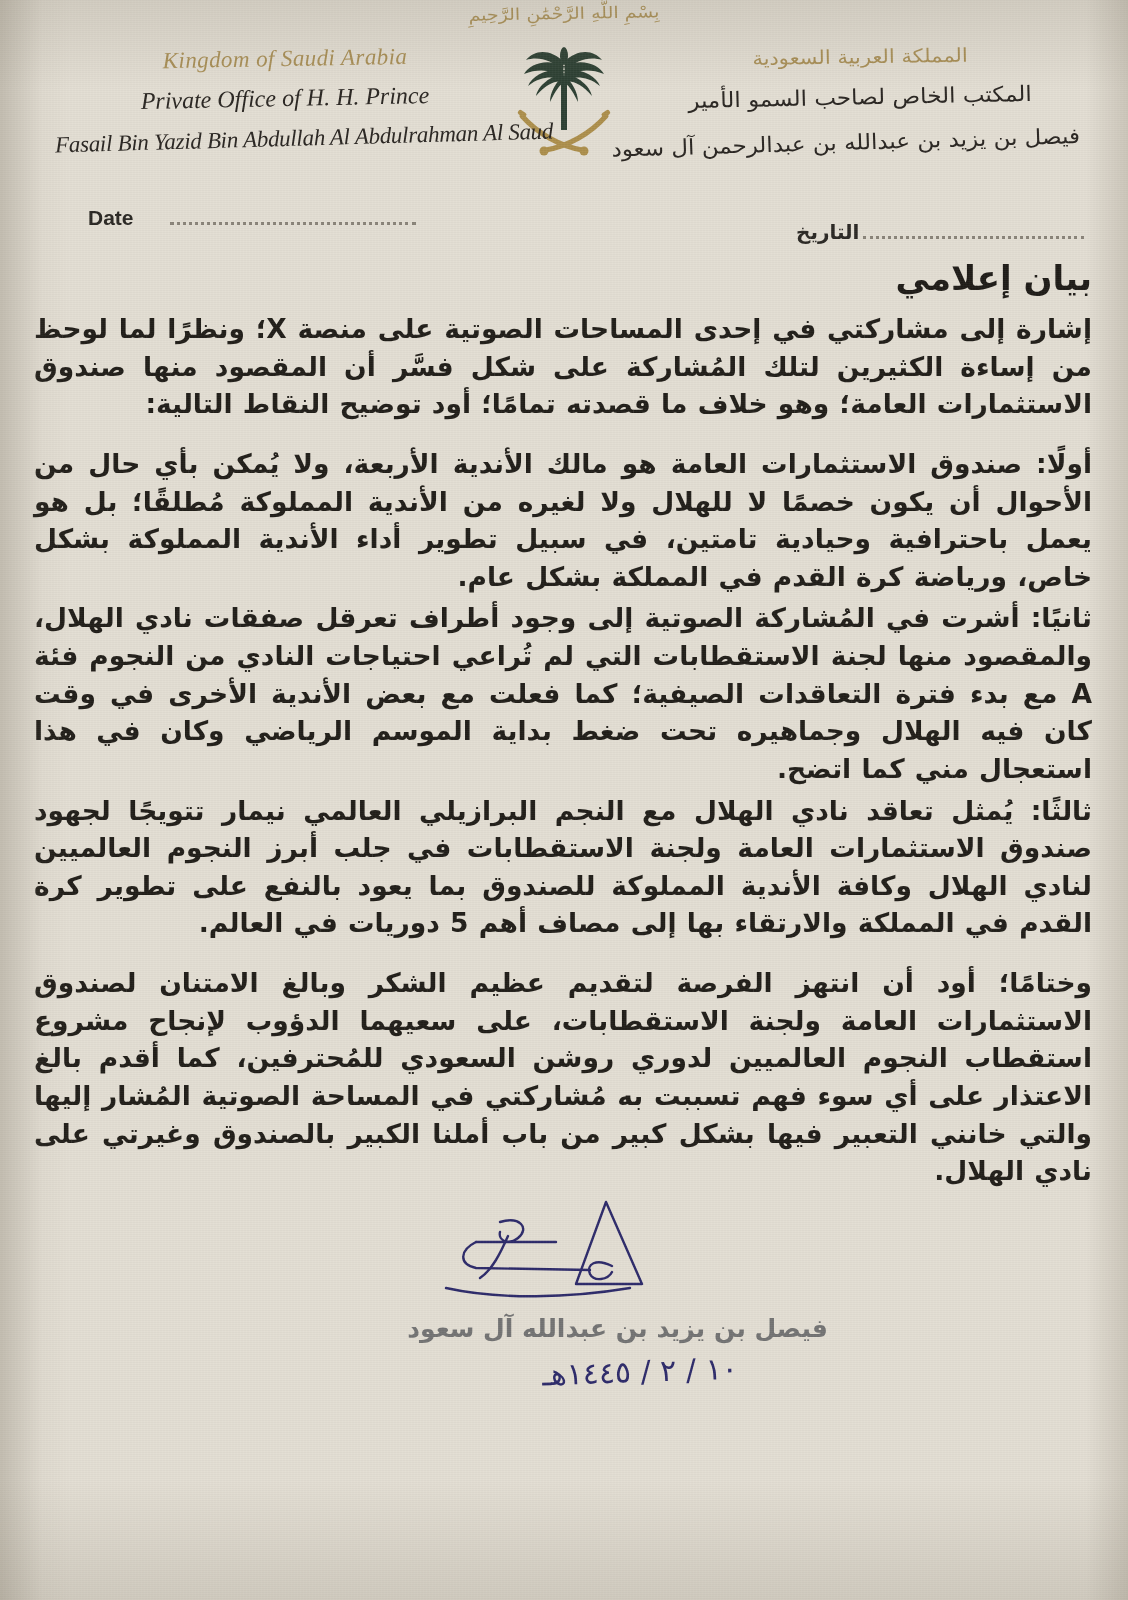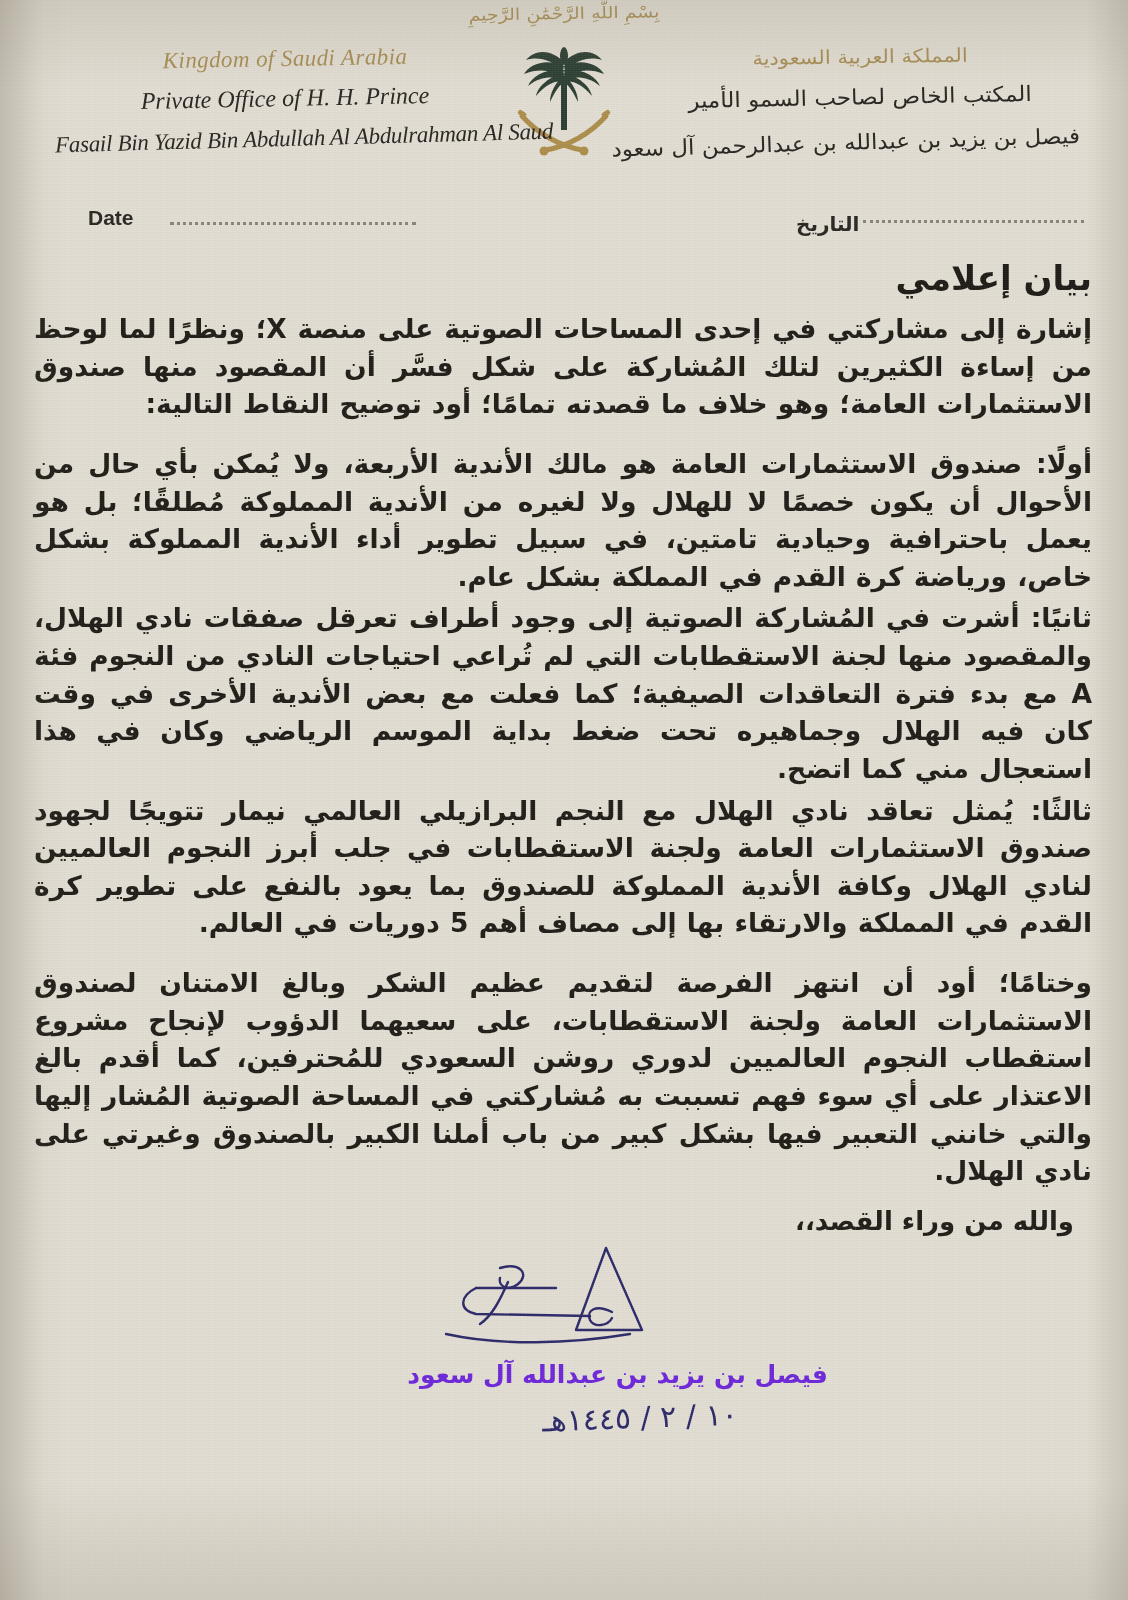--- a/index.html
+++ b/index.html
@@ -172,23 +172,23 @@
   }
   .dotted {
     flex: 1;
     border-bottom: 3px dotted #6d675c;
     margin: 0 2px 5px 4px;
     opacity: 0.75;
   }
   .date-ar {
     position: absolute;
     right: 42px;
-    top: 16px;
+    top: 24px;
     display: flex;
-    align-items: center;
+    align-items: flex-end;
     flex-direction: row-reverse;
     width: 290px;
     direction: rtl;
   }
   .date-ar .lbl {
     font-size: 20px;
     font-weight: 700;
     color: #2b2824;
     font-family: "DejaVu Sans", sans-serif;
   }
@@ -245,21 +245,21 @@
     top: 6px;
     width: 300px;
     height: 115px;
   }
   .sig-name {
     position: absolute;
     right: 300px;
     top: 128px;
     font-size: 25px;
     font-weight: 700;
-    color: #6d28d9;
+    color: #737373;
     font-family: "DejaVu Sans", sans-serif;
     white-space: nowrap;
   }
   .sig-date {
     position: absolute;
     right: 390px;
     top: 168px;
     font-size: 30px;
     color: #2d2a6a;
     font-family: "DejaVu Sans", sans-serif;
@@ -340,21 +340,20 @@
     <p class="para">إشارة إلى مشاركتي في إحدى المساحات الصوتية على منصة X؛ ونظرًا لما لوحظ من إساءة الكثيرين لتلك المُشاركة على شكل فسَّر أن المقصود منها صندوق الاستثمارات العامة؛ وهو خلاف ما قصدته تمامًا؛ أود توضيح النقاط التالية:</p>
 
     <p class="para gap-before">أولًا: صندوق الاستثمارات العامة هو مالك الأندية الأربعة، ولا يُمكن بأي حال من الأحوال أن يكون خصمًا لا للهلال ولا لغيره من الأندية المملوكة مُطلقًا؛ بل هو يعمل باحترافية وحيادية تامتين، في سبيل تطوير أداء الأندية المملوكة بشكل خاص، ورياضة كرة القدم في المملكة بشكل عام.</p>
 
     <p class="para">ثانيًا: أشرت في المُشاركة الصوتية إلى وجود أطراف تعرقل صفقات نادي الهلال، والمقصود منها لجنة الاستقطابات التي لم تُراعي احتياجات النادي من النجوم فئة A مع بدء فترة التعاقدات الصيفية؛ كما فعلت مع بعض الأندية الأخرى في وقت كان فيه الهلال وجماهيره تحت ضغط بداية الموسم الرياضي وكان في هذا استعجال مني كما اتضح.</p>
 
     <p class="para">ثالثًا: يُمثل تعاقد نادي الهلال مع النجم البرازيلي العالمي نيمار تتويجًا لجهود صندوق الاستثمارات العامة ولجنة الاستقطابات في جلب أبرز النجوم العالميين لنادي الهلال وكافة الأندية المملوكة للصندوق بما يعود بالنفع على تطوير كرة القدم في المملكة والارتقاء بها إلى مصاف أهم 5 دوريات في العالم.</p>
 
     <p class="para gap-before tight">وختامًا؛ أود أن انتهز الفرصة لتقديم عظيم الشكر وبالغ الامتنان لصندوق الاستثمارات العامة ولجنة الاستقطابات، على سعيهما الدؤوب لإنجاح مشروع استقطاب النجوم العالميين لدوري روشن السعودي للمُحترفين، كما أقدم بالغ الاعتذار على أي سوء فهم تسببت به مُشاركتي في المساحة الصوتية المُشار إليها والتي خانني التعبير فيها بشكل كبير من باب أملنا الكبير بالصندوق وغيرتي على نادي الهلال.</p>
 
-    <div class="closing">والله من وراء القصد،،</div>
   </div>
 
   <div class="sig-area">
     <div class="sig-mark">
       <svg viewBox="0 0 300 115" width="300" height="115" aria-hidden="true">
         <g fill="none" stroke="#2d2a6a" stroke-width="2.4" stroke-linecap="round" stroke-linejoin="round">
           <path d="M226 10 L262 92 L196 92 Z"></path>
           <path d="M232 74 C216 66 206 72 210 82 C214 90 228 88 232 80"></path>
           <path d="M120 30 C140 24 150 36 138 46 C128 54 118 48 120 40"></path>
           <path d="M128 44 C120 62 112 78 100 86"></path>

